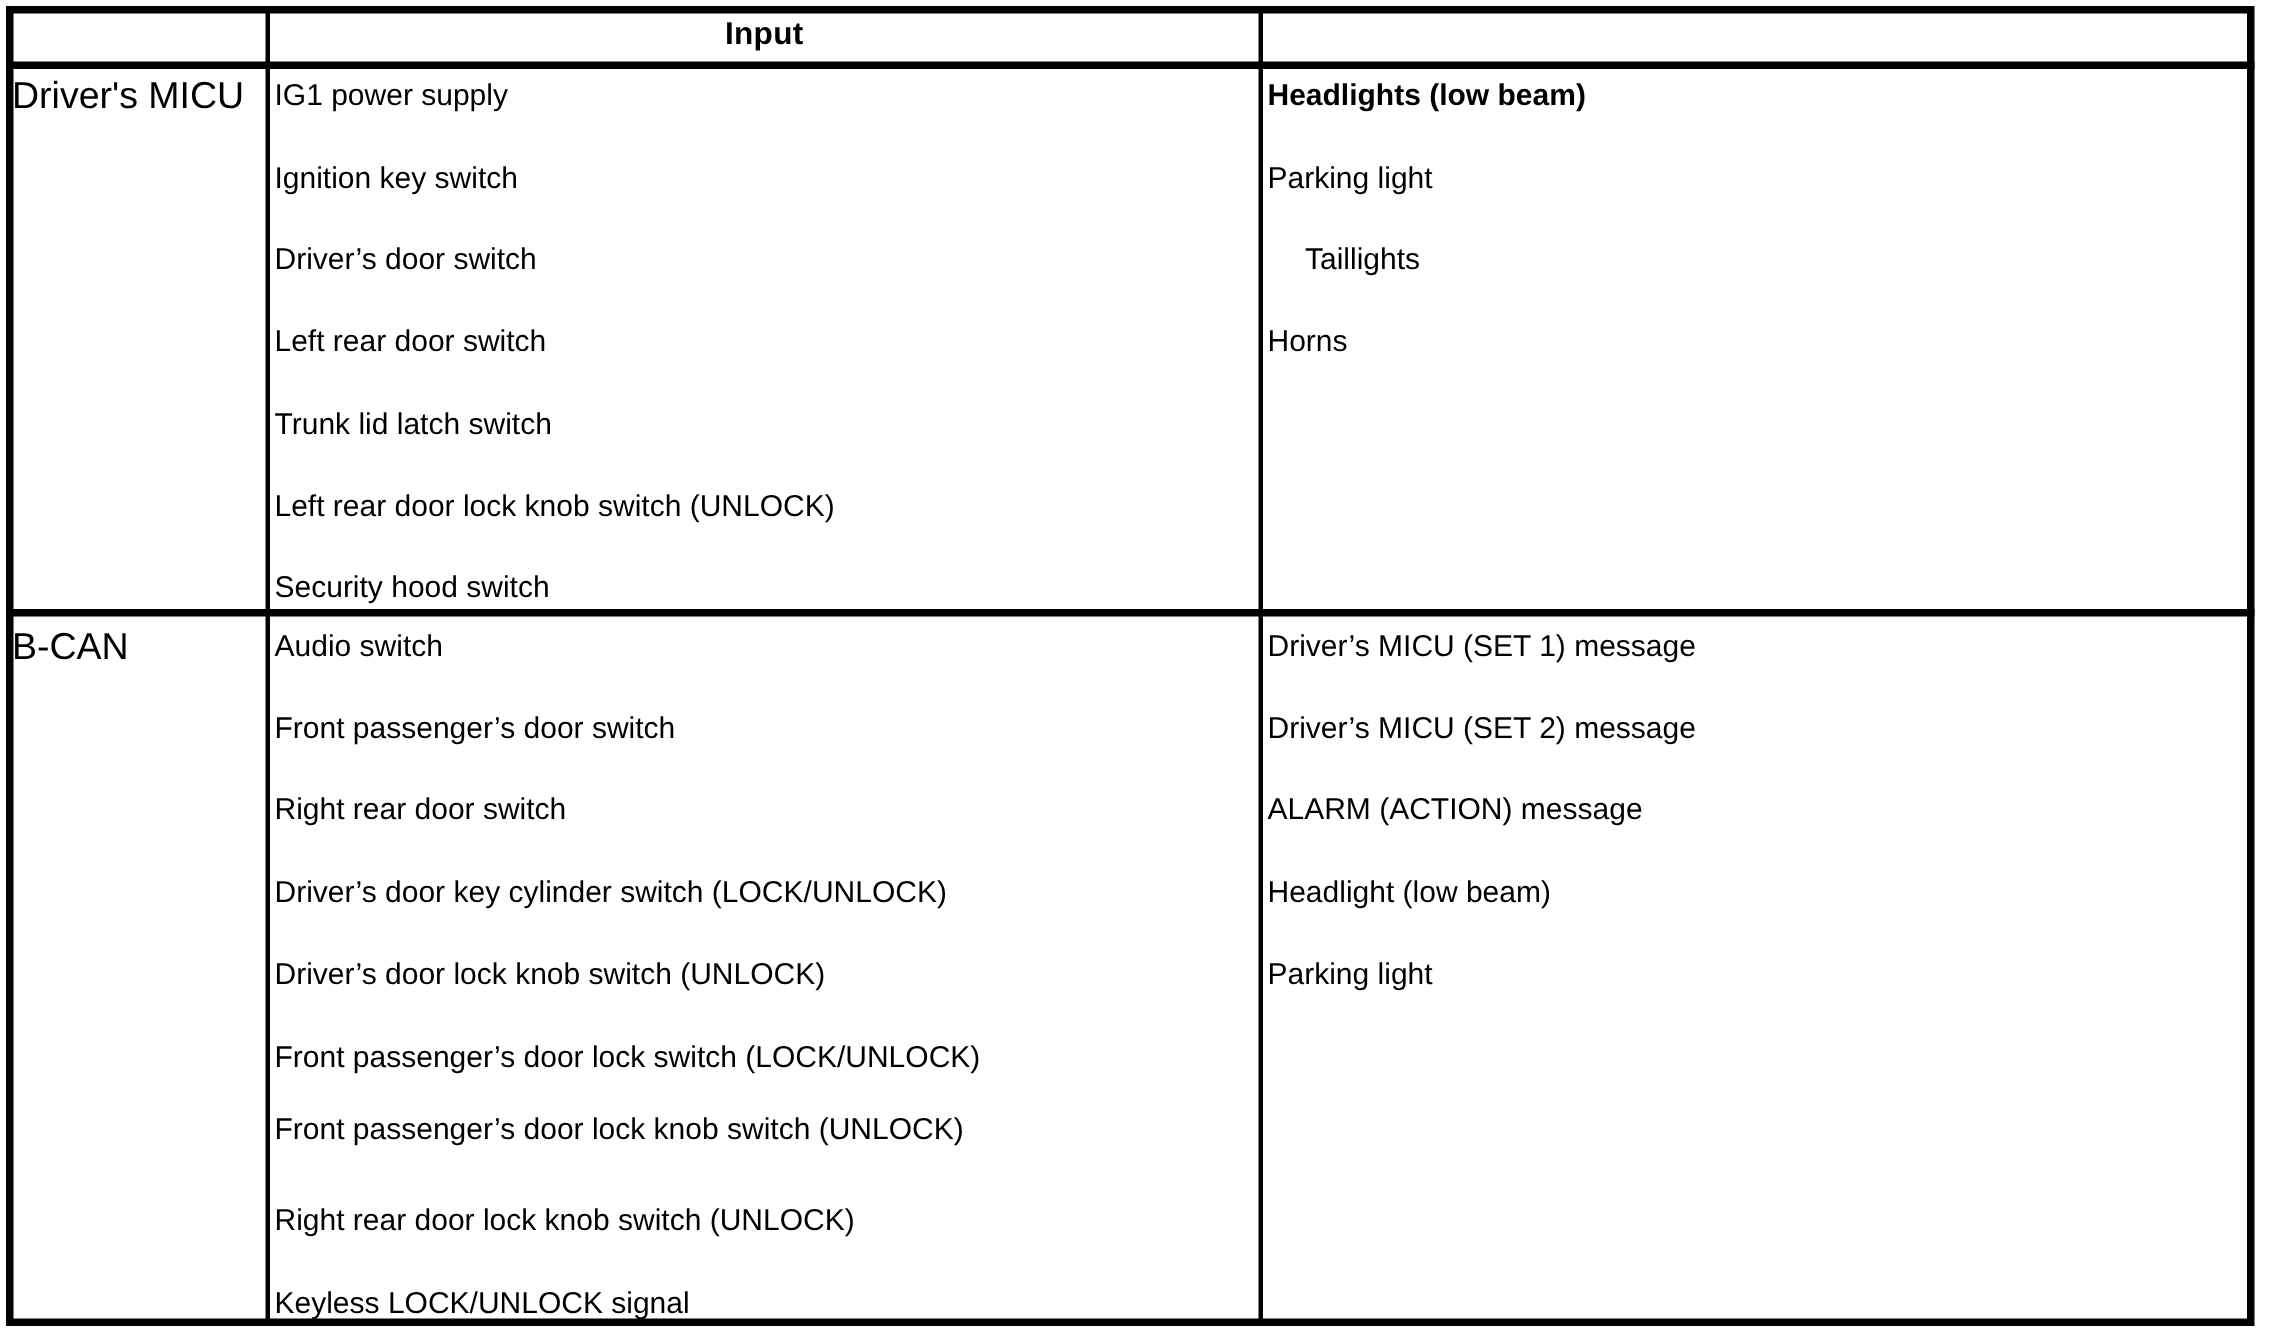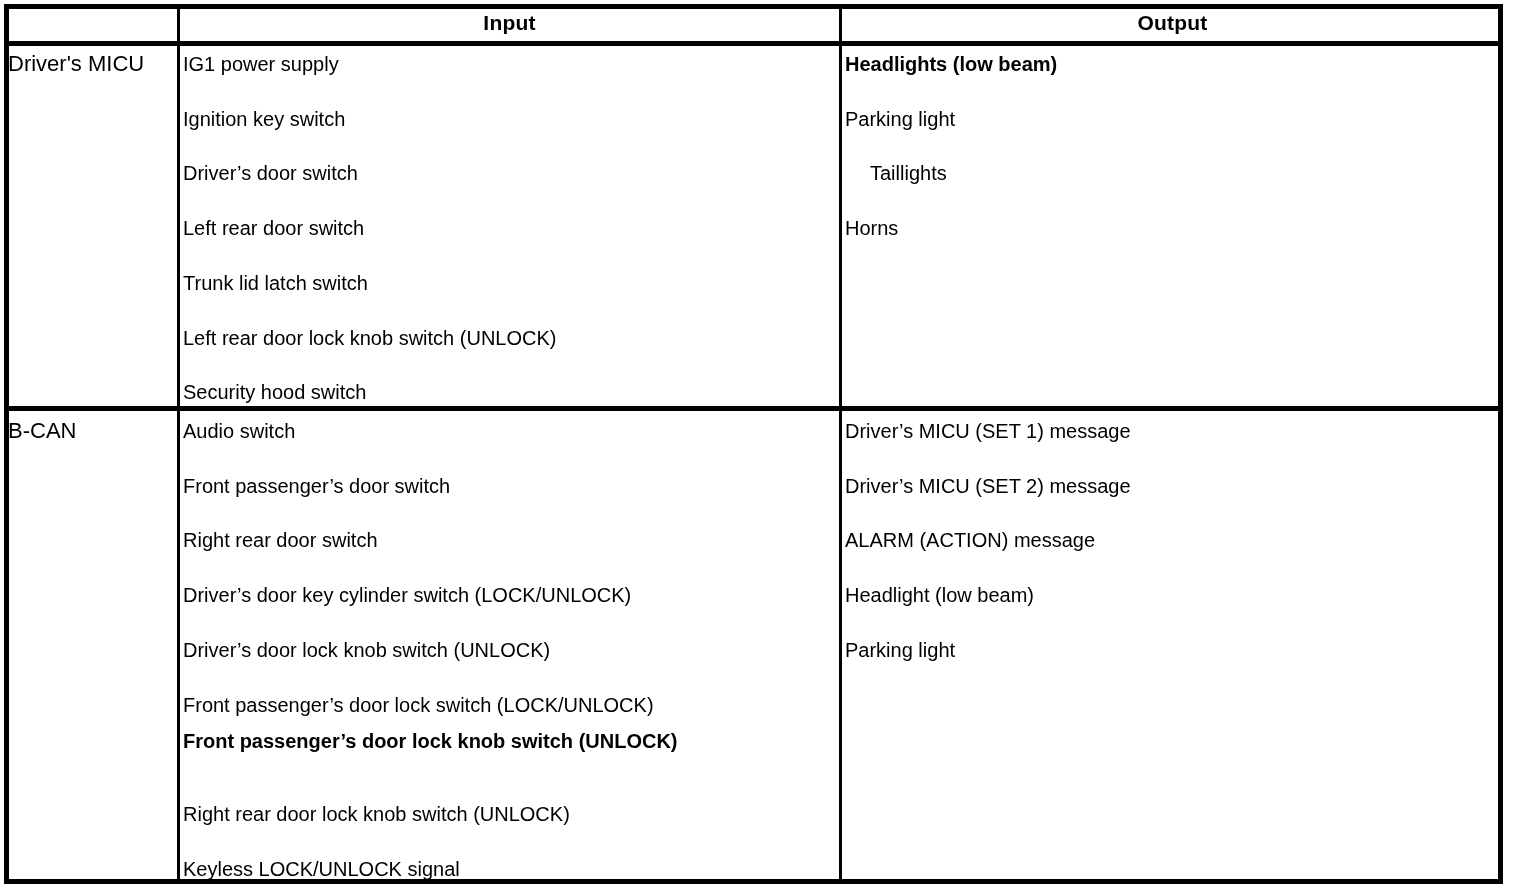--- a/index.html
+++ b/index.html
@@ -81,21 +81,21 @@
     font-size: 21px;
     font-weight: bold;
     letter-spacing: 0.2px;
   }
   .hdr-input  { left: 180px; width: 659px; }
   .hdr-output { left: 842px; width: 661px; }
 
   
   .group-label {
     position: absolute;
-    font-size: 22px;
+    font-size: 25px;
     line-height: 24px;
     white-space: nowrap;
     text-align: right;
   }
   .group-label.g1 { left: 8px;  top: 52px;  }
   .group-label.g2 { left: 8px;  top: 419px; }
 
   .col-list {
     position: absolute;
     margin: 0;
@@ -124,21 +124,20 @@
 
   <div class="table-frame"></div>
 
   <div class="rule-header"></div>
   <div class="rule-section"></div>
   <div class="vrule vrule-1"></div>
   <div class="vrule vrule-2"></div>
 
   <div class="header-row">
     <div class="hdr-cell hdr-input">Input</div>
-    <div class="hdr-cell hdr-output">Output</div>
   </div>
 
   <div class="group-label g1">Driver's MICU</div>
 
   <ul class="col-list col-input sec1">
       <li style="top: 0px;">IG1 power supply</li>
       <li style="top: 54.7px;">Ignition key switch</li>
       <li style="top: 109.4px;">Driver’s door switch</li>
       <li style="top: 164.1px;">Left rear door switch</li>
       <li style="top: 218.8px;">Trunk lid latch switch</li>
@@ -155,21 +154,21 @@
 
   <div class="group-label g2">B-CAN</div>
 
   <ul class="col-list col-input sec2">
       <li style="top: 0px;">Audio switch</li>
       <li style="top: 54.7px;">Front passenger’s door switch</li>
       <li style="top: 109.4px;">Right rear door switch</li>
       <li style="top: 164.1px;">Driver’s door key cylinder switch (LOCK/UNLOCK)</li>
       <li style="top: 218.8px;">Driver’s door lock knob switch (UNLOCK)</li>
       <li style="top: 273.5px;">Front passenger’s door lock switch (LOCK/UNLOCK)</li>
-      <li style="top: 310px; font-weight: bold;">Front passenger’s door lock knob switch (UNLOCK)</li>
+      <li style="top: 322px;">Front passenger’s door lock knob switch (UNLOCK)</li>
       <li style="top: 382.9px;">Right rear door lock knob switch (UNLOCK)</li>
       <li style="top: 437.6px;">Keyless LOCK/UNLOCK signal</li>
     </ul>
 
   <ul class="col-list col-output sec2">
       <li style="top: 0px;">Driver’s MICU (SET 1) message</li>
       <li style="top: 54.7px;">Driver’s MICU (SET 2) message</li>
       <li style="top: 109.4px;">ALARM (ACTION) message</li>
       <li style="top: 164.1px;">Headlight (low beam)</li>
       <li style="top: 218.8px;">Parking light</li>

